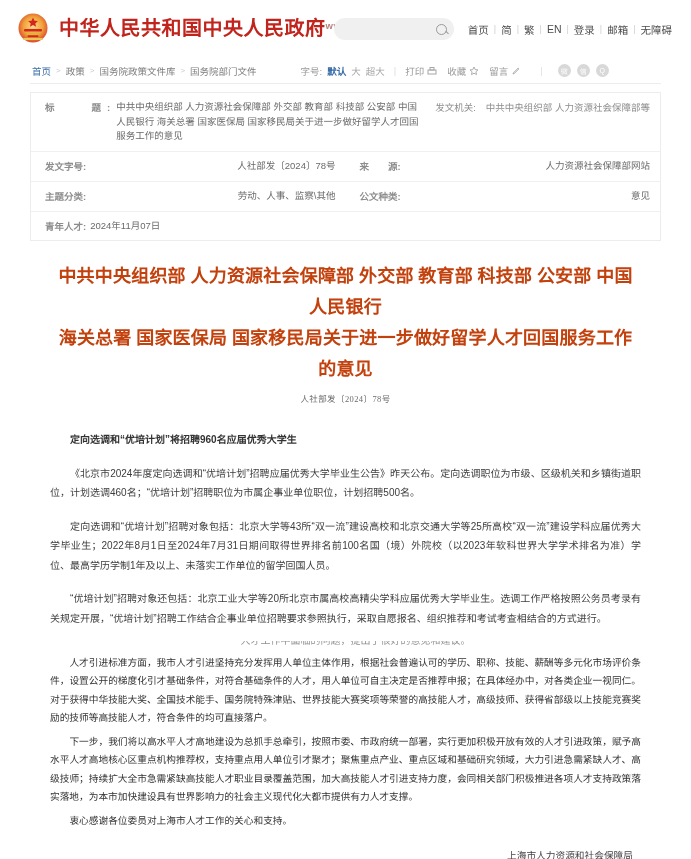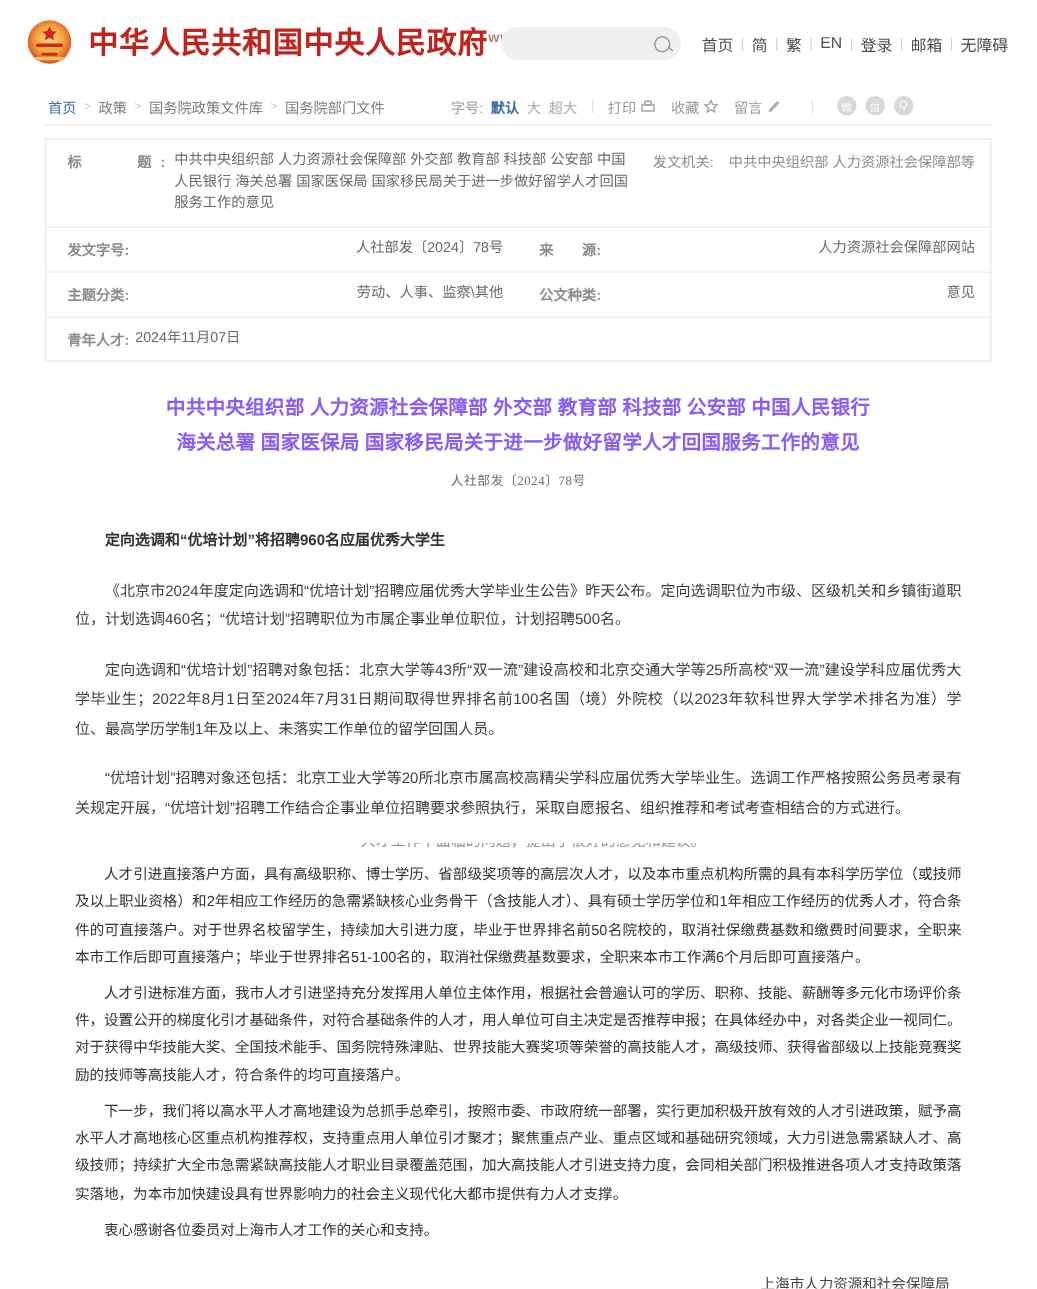--- a/index.html
+++ b/index.html
@@ -119,23 +119,23 @@
   .mv { color: #6a6a6a; margin-left: 4px; line-height: 1.55; }
   .meta-title-row { display: flex; align-items: flex-start; padding: 7px 10px 7px 14px; border-bottom: 1px solid #f0f0f0; }
   .mt-val { display: flex; flex: 1; }
   .mt-left { flex: 1 1 auto; line-height: 1.55; color: #6a6a6a; }
   .mt-right { flex: none; margin-left: 10px; color: #8d8d8d; white-space: nowrap; }
 
   
   .doc { padding: 0 20px; }
   .doc-title {
     font-family: "Liberation Serif", "DejaVu Serif", serif;
-    font-size: 13px;
+    font-size: 18px;
     font-weight: bold;
-    color: #8b5cf6;
+    color: #c2410c;
     text-align: center;
     line-height: 1.72;
     margin-top: 20px;
     letter-spacing: 0.2px;
   }
   .doc-sub {
     text-align: center;
     font-family: "Liberation Serif", "DejaVu Serif", serif;
     font-size: 8.5px;
     color: #6c6c6c;
@@ -350,21 +350,20 @@
       <p class="p">《北京市2024年度定向选调和“优培计划”招聘应届优秀大学毕业生公告》昨天公布。定向选调职位为市级、区级机关和乡镇街道职位，计划选调460名；“优培计划”招聘职位为市属企事业单位职位，计划招聘500名。</p>
       <p class="p">定向选调和“优培计划”招聘对象包括：北京大学等43所“双一流”建设高校和北京交通大学等25所高校“双一流”建设学科应届优秀大学毕业生；2022年8月1日至2024年7月31日期间取得世界排名前100名国（境）外院校（以2023年软科世界大学学术排名为准）学位、最高学历学制1年及以上、未落实工作单位的留学回国人员。</p>
       <p class="p tight">“优培计划”招聘对象还包括：北京工业大学等20所北京市属高校高精尖学科应届优秀大学毕业生。选调工作严格按照公务员考录有关规定开展，“优培计划”招聘工作结合企事业单位招聘要求参照执行，采取自愿报名、组织推荐和考试考查相结合的方式进行。</p>
     </div>
 
     <div class="seam-line">
       <div class="ghost">人才工作中面临的问题，提出了很好的意见和建议。</div>
     </div>
 
     <div class="section2">
-      <p class="p2">人才引进直接落户方面，具有高级职称、博士学历、省部级奖项等的高层次人才，以及本市重点机构所需的具有本科学历学位（或技师及以上职业资格）和2年相应工作经历的急需紧缺核心业务骨干（含技能人才）、具有硕士学历学位和1年相应工作经历的优秀人才，符合条件的可直接落户。对于世界名校留学生，持续加大引进力度，毕业于世界排名前50名院校的，取消社保缴费基数和缴费时间要求，全职来本市工作后即可直接落户；毕业于世界排名51-100名的，取消社保缴费基数要求，全职来本市工作满6个月后即可直接落户。</p>
       <p class="p2">人才引进标准方面，我市人才引进坚持充分发挥用人单位主体作用，根据社会普遍认可的学历、职称、技能、薪酬等多元化市场评价条件，设置公开的梯度化引才基础条件，对符合基础条件的人才，用人单位可自主决定是否推荐申报；在具体经办中，对各类企业一视同仁。对于获得中华技能大奖、全国技术能手、国务院特殊津贴、世界技能大赛奖项等荣誉的高技能人才，高级技师、获得省部级以上技能竞赛奖励的技师等高技能人才，符合条件的均可直接落户。</p>
       <p class="p2">下一步，我们将以高水平人才高地建设为总抓手总牵引，按照市委、市政府统一部署，实行更加积极开放有效的人才引进政策，赋予高水平人才高地核心区重点机构推荐权，支持重点用人单位引才聚才；聚焦重点产业、重点区域和基础研究领域，大力引进急需紧缺人才、高级技师；持续扩大全市急需紧缺高技能人才职业目录覆盖范围，加大高技能人才引进支持力度，会同相关部门积极推进各项人才支持政策落实落地，为本市加快建设具有世界影响力的社会主义现代化大都市提供有力人才支撑。</p>
       <p class="p2">衷心感谢各位委员对上海市人才工作的关心和支持。</p>
     </div>
 
     <div class="sign">上海市人力资源和社会保障局</div>
   </div>
 </div>
 
 </body></html>

